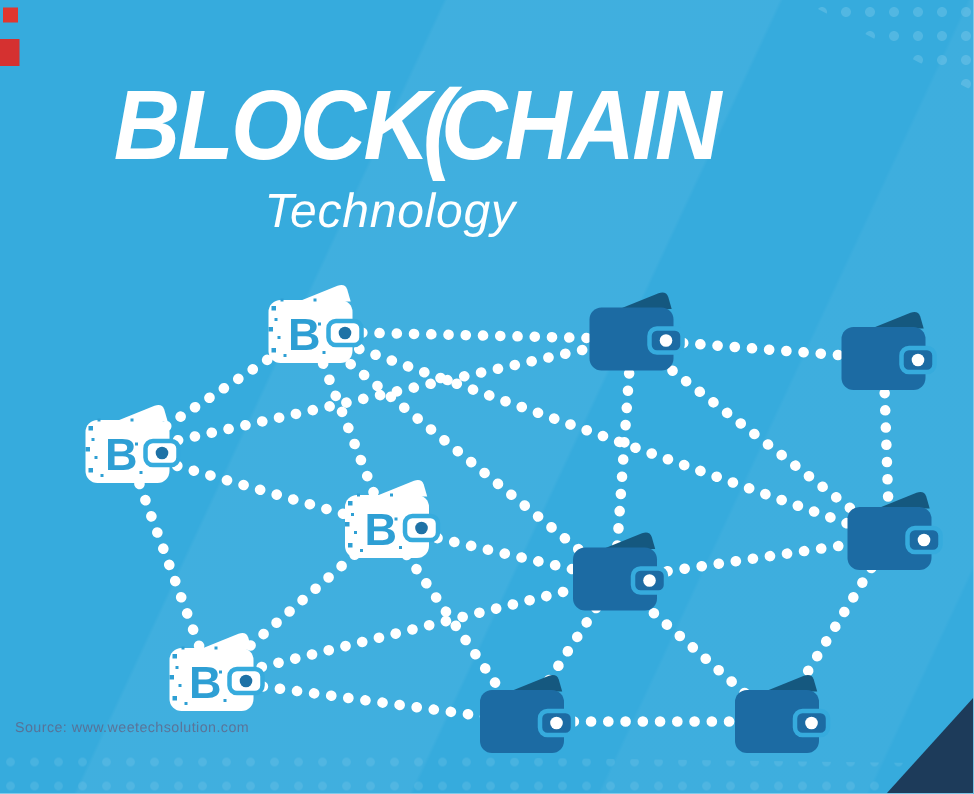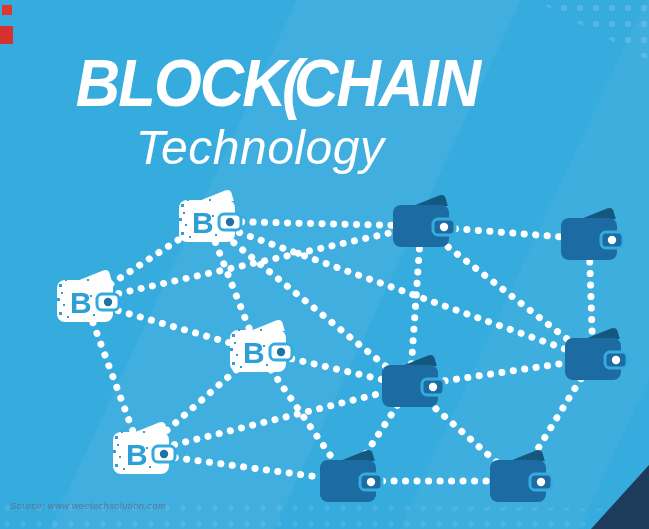--- a/index.html
+++ b/index.html
@@ -44,29 +44,29 @@
     position:absolute;left:62px;top:50px;width:396px;
     text-align:center;color:#ffffff;font-style:italic;
   }
   #main-title{
     font-size:66px;line-height:1;font-weight:bold;
     letter-spacing:-2px;white-space:nowrap;
     transform:scaleX(.93);transform-origin:50% 50%;
   }
   #main-title .accent{display:inline-block;margin:0 -7px 0 -3px;transform:scaleY(1.02);}
   #subtitle{
-    margin-top:8px;font-size:48px;line-height:1;font-weight:normal;
+    margin-top:8px;font-size:32px;line-height:1;font-weight:normal;
     letter-spacing:0.5px;
   }
   
   #net{position:absolute;left:0;top:0;}
   
   #source-text{
-    position:absolute;left:10px;top:500px;
-    font-size:9.5px;font-style:italic;letter-spacing:0.3px;
+    position:absolute;left:10px;top:480px;
+    font-size:9.5px;letter-spacing:0.3px;
     color:rgba(105,85,115,0.65);
   }
 </style>
 </head>
 <body>
 
 <div id="stage" style="background: rgb(54, 171, 221);">
   <div id="streaks"></div>
   <div id="dots-tr"></div>
   <div id="dots-bottom"></div>

